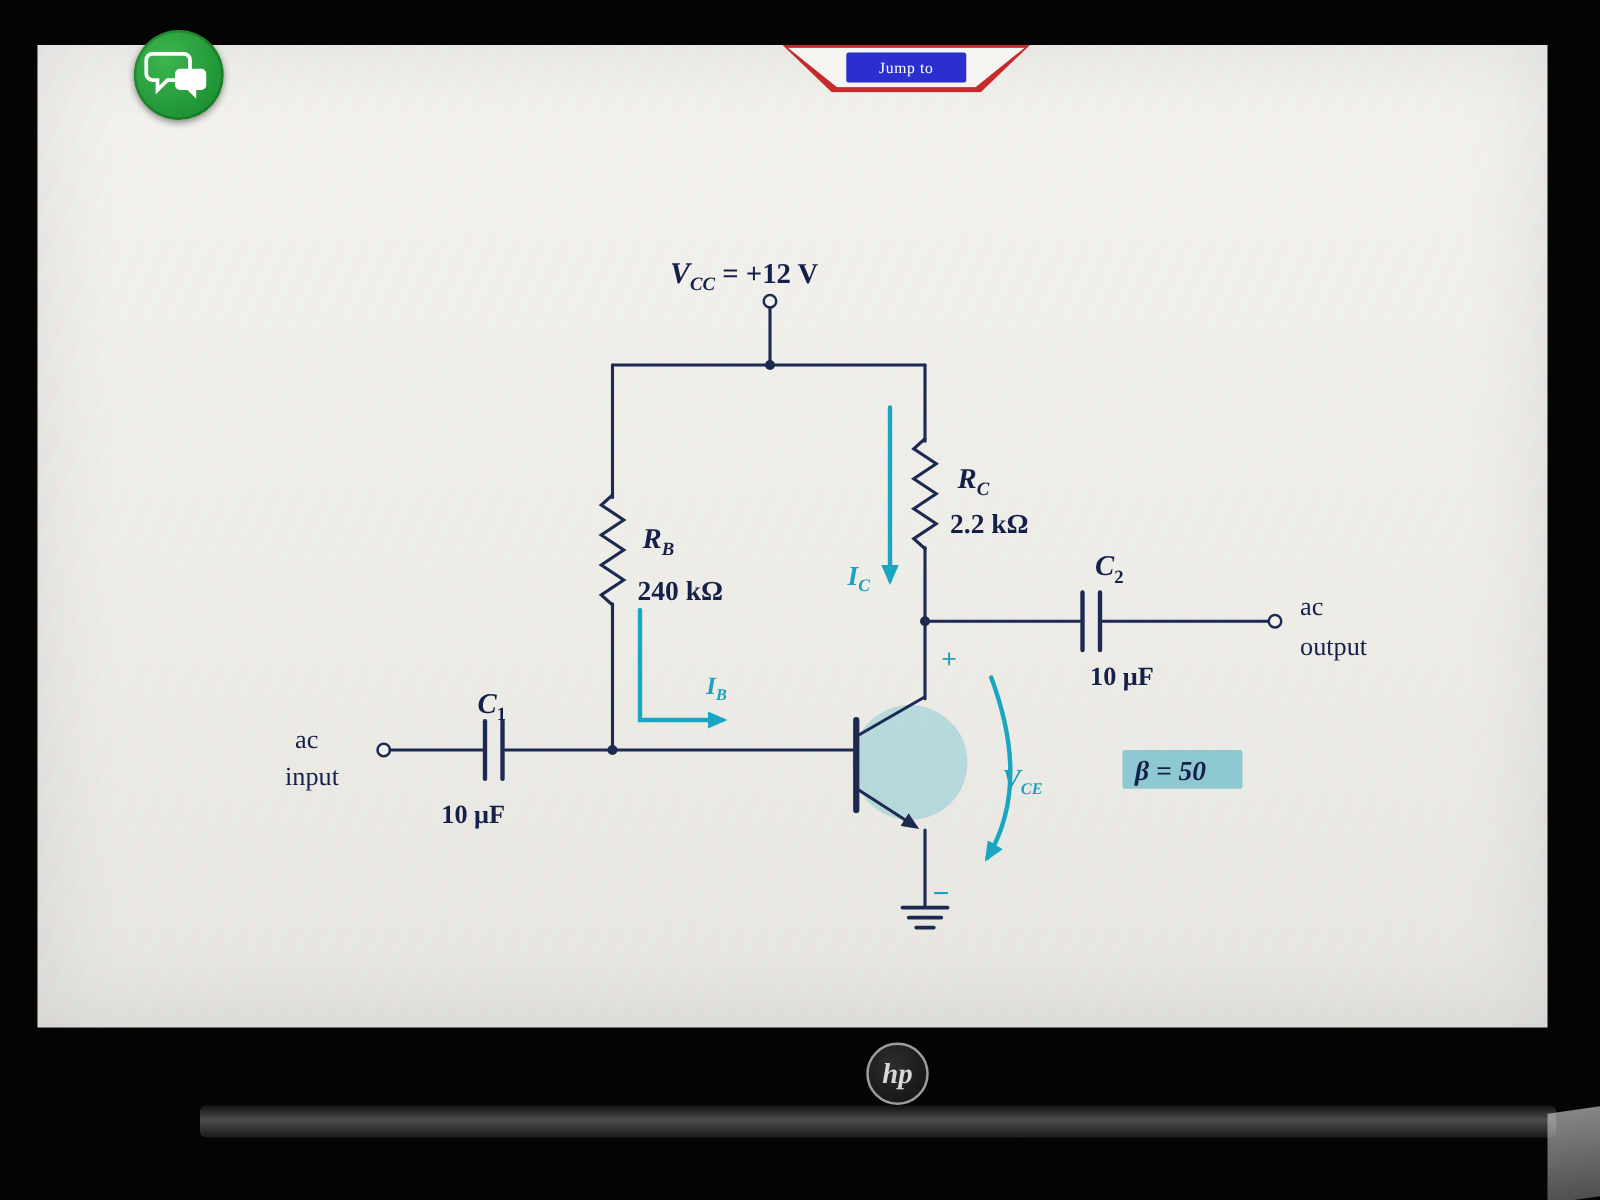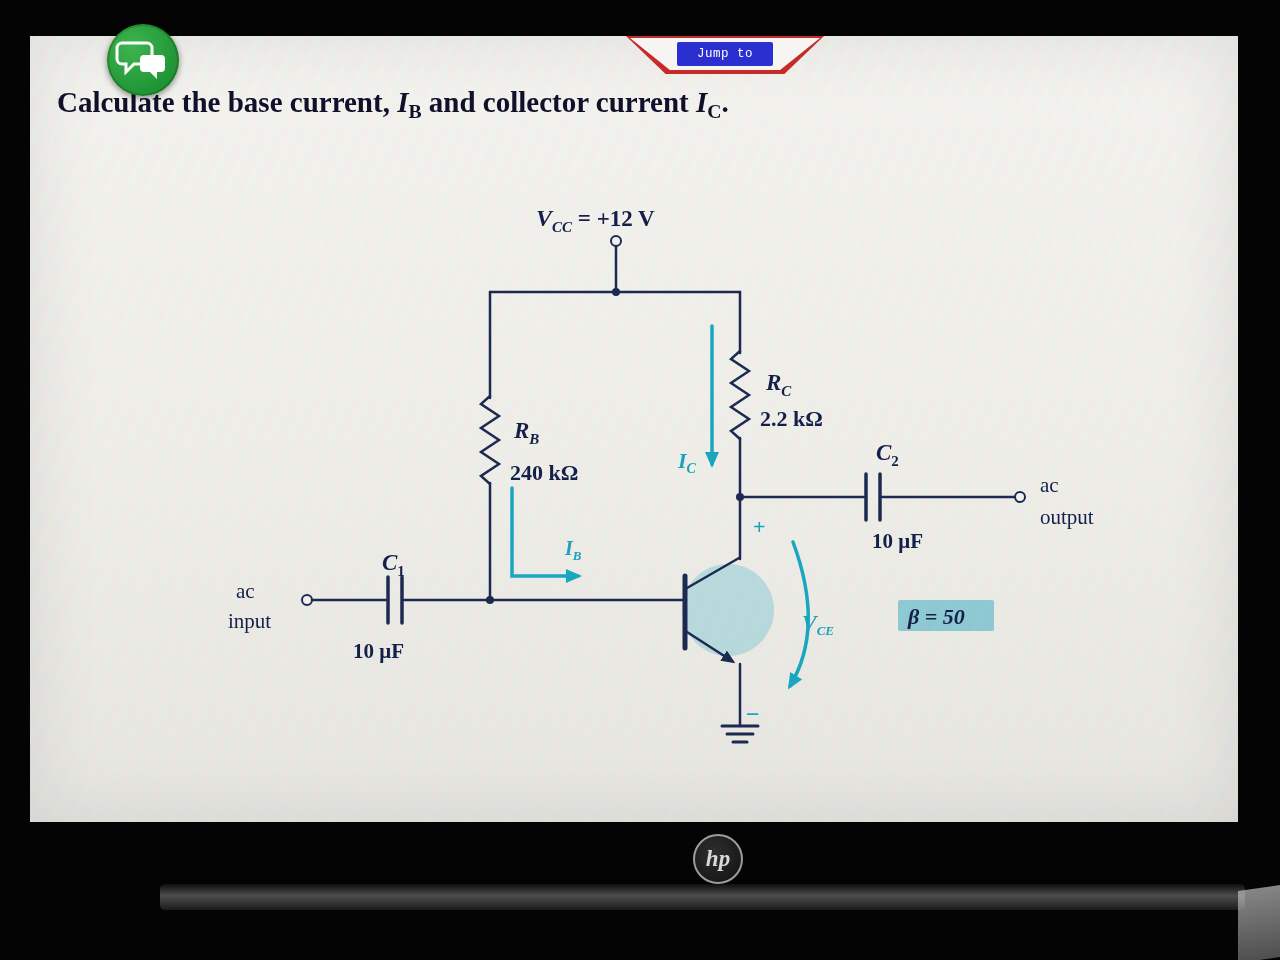--- a/index.html
+++ b/index.html
@@ -19,21 +19,21 @@
              background:radial-gradient(circle at 35% 32%,#3db54f,#1e9233 75%);
              box-shadow:0 2px 6px rgba(0,0,0,.45), inset 0 0 0 2px rgba(0,60,0,.25);
              z-index:9;display:flex;align-items:center;justify-content:center;}
   
   .ribbon{position:absolute;left:596px;top:0;width:198px;height:38px;z-index:8;
           background:#c62b2b;
           clip-path:polygon(0 0,100% 0,80% 100%,20% 100%);}
   .ribbon-inner{position:absolute;left:4px;right:4px;top:2px;bottom:4px;background:#f6f5f1;
           clip-path:polygon(0 0,100% 0,79% 100%,21% 100%);}
   .jump-btn{position:absolute;left:51px;top:6px;width:96px;height:24px;background:#2b2fd0;
-            color:#fff;font-family:Liberation Mono, monospace;font-size:12.5px;
+            color:#fff;font-family:Liberation Serif, serif;font-size:12.5px;
             display:flex;align-items:center;justify-content:center;border-radius:2px;
             letter-spacing:.5px;cursor:pointer;}
   
   .title{position:absolute;left:27px;top:50px;font-weight:bold;font-size:29px;color:#10102a;
          font-family:"Liberation Serif",serif;white-space:nowrap;z-index:3;}
   .title .var{font-style:italic;}
   .title sub{font-size:.68em;vertical-align:-.28em;font-weight:bold;}
   
   svg.circuit{position:absolute;left:0;top:0;z-index:2;}
   .wire{stroke:#1c2a52;stroke-width:2.5;fill:none;stroke-linecap:round;}
@@ -70,23 +70,20 @@
     </svg>
   </div>
 
   <div class="screen">
 
     <div class="ribbon">
       <div class="ribbon-inner"></div>
       <div class="jump-btn">Jump to</div>
     </div>
 
-    <div class="title">
-      <span>Calculate the base current, </span><span class="var">I</span><sub>B</sub><span> and collector current </span><span class="var">I</span><sub>C</sub><span>.</span>
-    </div>
 
     <svg class="circuit" width="1208" height="786" viewBox="0 0 1208 786">
       <defs>
         <marker id="arrNavy" markerUnits="userSpaceOnUse" markerWidth="14" markerHeight="12" refX="10" refY="6" orient="auto">
           <path d="M0,0 L14,6 L0,12 Z" fill="#1c2a52"></path>
         </marker>
         <marker id="arrTeal" markerUnits="userSpaceOnUse" markerWidth="16" markerHeight="14" refX="12" refY="7" orient="auto">
           <path d="M0,0 L16,7 L0,14 Z" fill="#18a6c0"></path>
         </marker>
       </defs>

